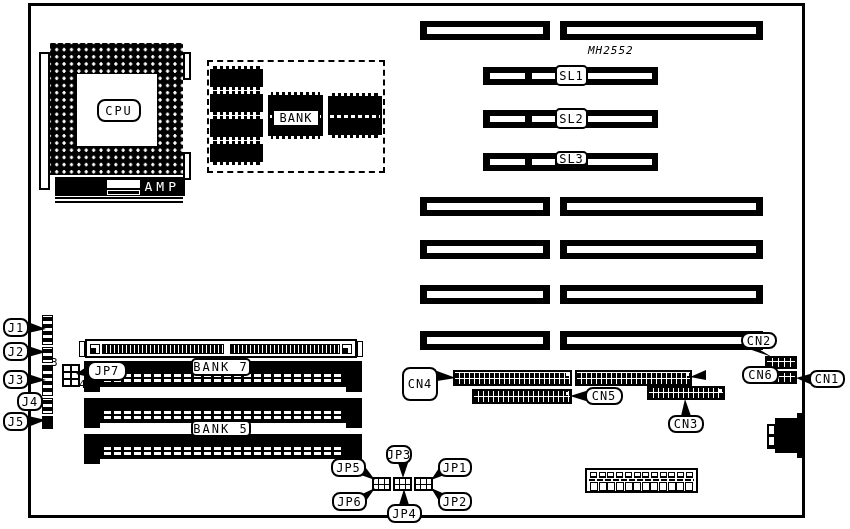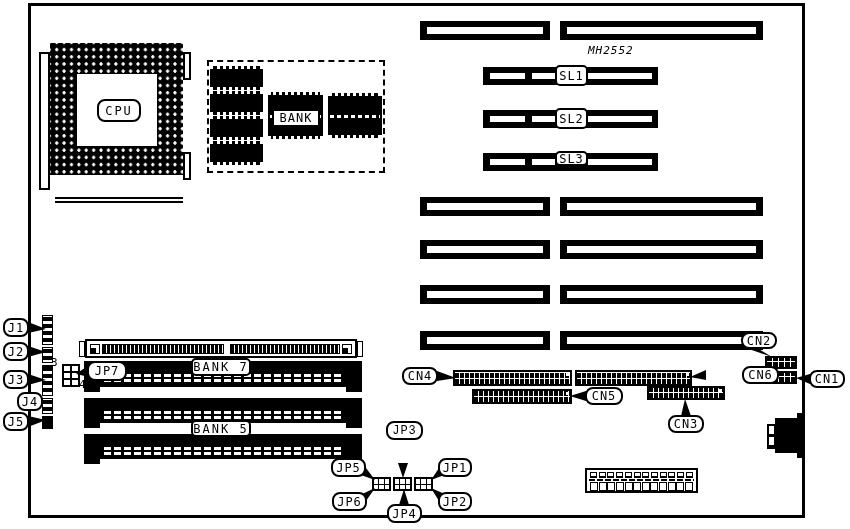--- a/index.html
+++ b/index.html
@@ -60,20 +60,25 @@
 
   <div class="abs white-border" style="left:39px;top:52px;width:11px;height:138px;"></div>
   <div class="abs cpu-socket" style="left:50px;top:43px;width:133px;height:132px;"></div>
   <div class="abs" style="left:77px;top:74px;width:80px;height:72px;background:#fff;"></div>
   <div class="callout" style="left:97px;top:99px;width:44px;height:23px;letter-spacing:2px;">
     <span>CPU</span>
   </div>
   <div class="abs white-border" style="left:183px;top:52px;width:8px;height:28px;"></div>
   <div class="abs white-border" style="left:183px;top:152px;width:8px;height:28px;"></div>
 
+  <div class="abs blk" style="left:55px;top:177px;width:130px;height:19px;">
+    <div class="abs" style="left:52px;top:3px;width:33px;height:8px;background:#fff;"></div>
+    <div class="abs" style="left:52px;top:13px;width:33px;height:5px;border:1px solid #fff;"></div>
+    <div class="abs" style="right:5px;top:2px;color:#fff;font-size:13px;letter-spacing:4px;">AMP</div>
+  </div>
   <div class="abs blk" style="left:55px;top:197px;width:128px;height:2px;"></div>
   <div class="abs blk" style="left:55px;top:201px;width:128px;height:2px;"></div>
 
   <div class="abs" style="left:207px;top:60px;width:178px;height:113px;border:2px dashed #000;"></div>
   <div class="chip" style="left:210px;top:66px;width:53px;height:24px;"></div>
   <div class="chip" style="left:210px;top:91px;width:53px;height:24px;"></div>
   <div class="chip" style="left:210px;top:116px;width:53px;height:24px;"></div>
   <div class="chip" style="left:210px;top:141px;width:53px;height:24px;"></div>
   <div class="chip" style="left:268px;top:92px;width:55px;height:47px;">
     <div class="middash"></div>
@@ -244,21 +249,21 @@
       <span></span>
       <span></span>
     <span></span>
       <span></span>
       <span></span>
   </div>
 
   <div class="callout" style="left:331px;top:458px;width:35px;height:19px;">
       <span>JP5</span>
     </div>
-  <div class="callout" style="left:386px;top:421px;width:37px;height:19px;font-family:Liberation Mono, monospace;">
+  <div class="callout" style="left:386px;top:445px;width:26px;height:19px;">
       <span>JP3</span>
     </div>
   <div class="callout" style="left:438px;top:458px;width:34px;height:19px;">
       <span>JP1</span>
     </div>
   <div class="callout" style="left:332px;top:492px;width:35px;height:19px;">
       <span>JP6</span>
     </div>
   <div class="callout" style="left:387px;top:504px;width:35px;height:19px;">
       <span>JP4</span>
@@ -275,21 +280,21 @@
     </div>
   <div class="pinheader" style="left:472px;top:389px;width:100px;height:15px;">
       <div class="notch"></div>
     </div>
   <div class="pinheader" style="left:647px;top:386px;width:78px;height:14px;">
       <div class="notch"></div>
     </div>
   <div class="minigrid" style="left:765px;top:356px;width:32px;height:13px;"></div>
   <div class="minigrid" style="left:765px;top:371px;width:32px;height:13px;"></div>
 
-  <div class="callout" style="left:402px;top:367px;width:36px;height:18px;">
+  <div class="callout" style="left:402px;top:367px;width:36px;height:34px;">
       <span>CN4</span>
     </div>
   <div class="callout" style="left:585px;top:387px;width:38px;height:18px;justify-content:center;">
       <span>CN5</span>
     </div>
   <div class="callout" style="left:742px;top:366px;width:37px;height:18px;">
       <span>CN6</span>
     </div>
   <div class="callout" style="left:668px;top:415px;width:36px;height:18px;">
       <span>CN3</span>

